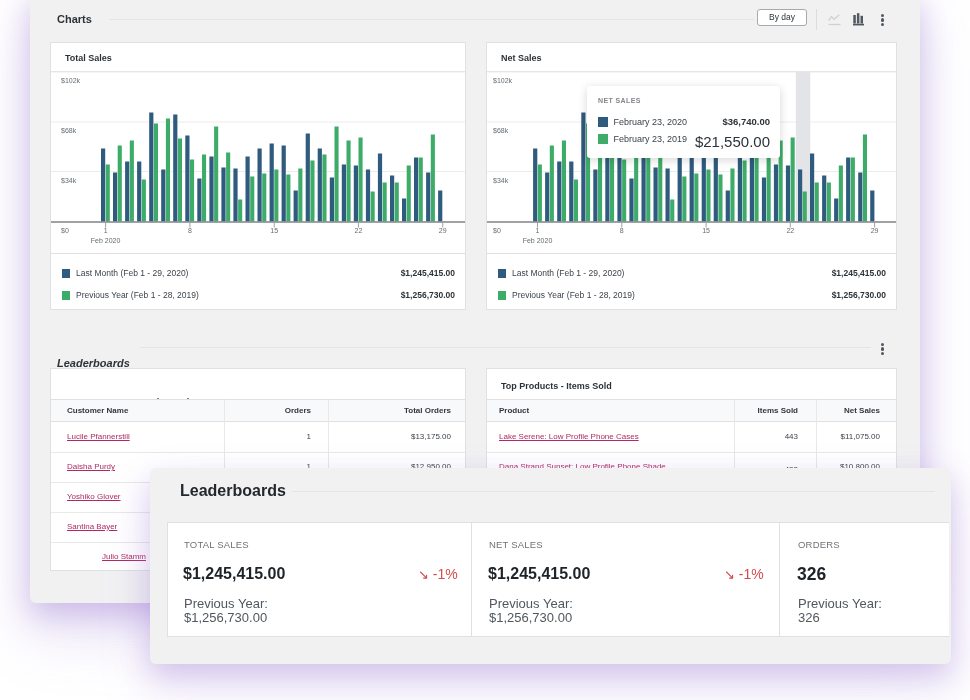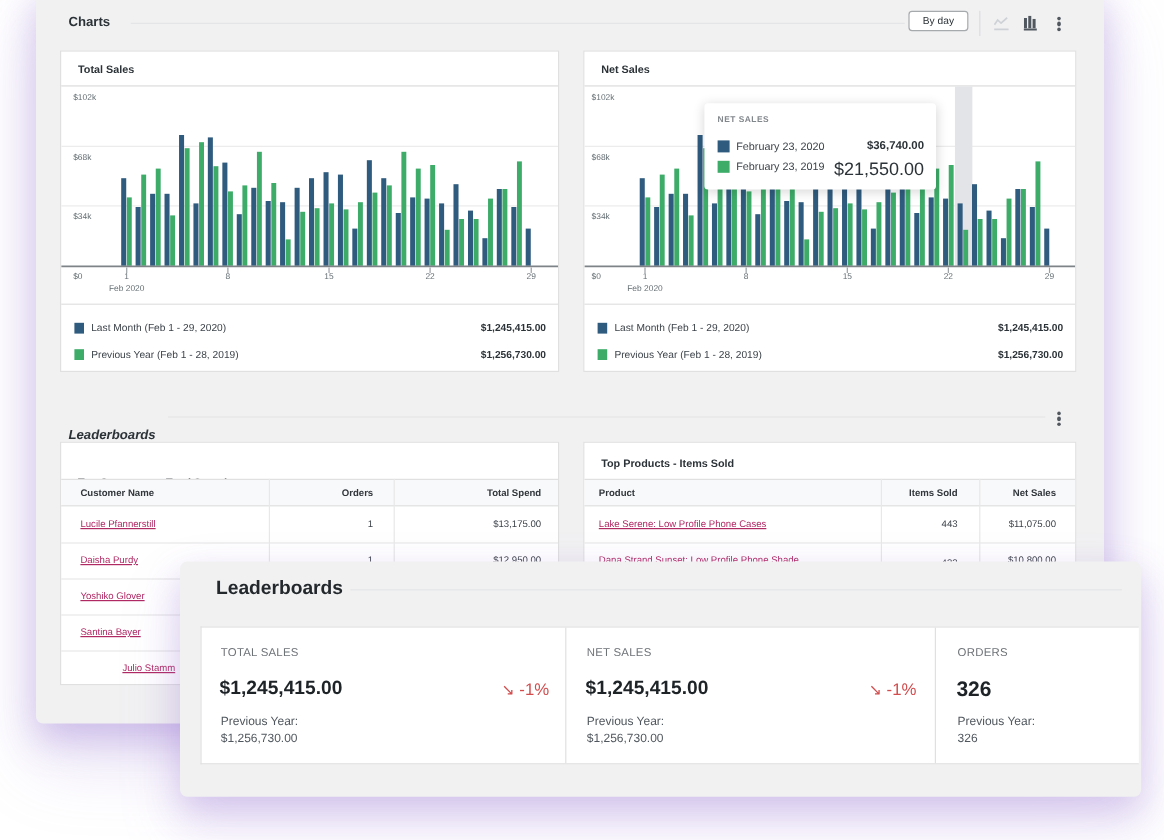--- a/index.html
+++ b/index.html
@@ -15,21 +15,21 @@
 .lgtx { position:absolute; font-size:8.5px; color:#3c434a; }
 .lgvl { position:absolute; font-size:8.5px; font-weight:bold; color:#2c3338; }
 .thead { position:absolute; left:0; top:30px; width:100%; height:23px; background:#f8f9fa;
   border-top:1px solid #e0e0e0; border-bottom:1px solid #e0e0e0; }
 .th { position:absolute; font-size:8px; font-weight:bold; color:#32373c; top:37px; }
 .td { position:absolute; font-size:8px; color:#3c434a; }
 .tlink { font-size:8px; color:#b02963; text-decoration:underline; }
 .rowline { position:absolute; left:0; width:100%; height:1px; background:#e8e8e8; }
 .colline { position:absolute; top:30px; bottom:0; width:1px; background:#e8e8e8; }
 .kebab span { display:block; width:3.2px; height:3.2px; border-radius:50%; background:#50575e; margin:0 auto 1.7px; }
-.pylab { position:absolute; font-size:10px; color:#50575e; }
+.pylab { position:absolute; font-size:13px; color:#50575e; }
 </style></head><body>
 <div class="stage">
 
 <div class="card" style="left:30px; top:-10px; width:890px; height:613px;">
 
   <div class="sechead" style="left:27px; top:23px;">Charts</div>
   <div class="hline" style="left:79px; top:29px; width:645px;"></div>
   <div style="position:absolute; left:727px; top:18.5px; width:50px; height:17px; background:#fff;
     border:1px solid #a7aaad; border-radius:3px; font-size:8.5px; color:#2c3338;
     text-align:center; line-height:15px;">By day</div>
@@ -239,21 +239,21 @@
         <span></span>
         <span></span>
         <span></span>
       </div>
 
   <div class="panel" style="left:20px; top:378px; width:416px; height:203px;">
     <div class="ptitle" style="top:12px;margin-top:16px;">Top Customers - Total Spend</div>
     <div class="thead"></div>
     <div class="th" style="left:16px;">Customer Name</div>
     <div class="th" style="right:154px;">Orders</div>
-    <div class="th" style="right:14px;">Total Spend</div>
+    <div class="th" style="right:14px;">Total Orders</div>
     <div class="colline" style="left:173px;"></div>
     <div class="colline" style="left:277px;"></div>
     <div class="rowline" style="top:83px;"></div>
     <div class="rowline" style="top:113px;"></div>
     <div class="rowline" style="top:143px;"></div>
     <div class="rowline" style="top:173px;"></div>
     <div class="td tlink" style="left:16px;top:63px;">Lucile Pfannerstill</div>
     <div class="td" style="right:154px;top:63px;">1</div>
     <div class="td" style="right:14px;top:63px;">$13,175.00</div>
     <div class="td tlink" style="left:16px;top:93px;">Daisha Purdy</div>

